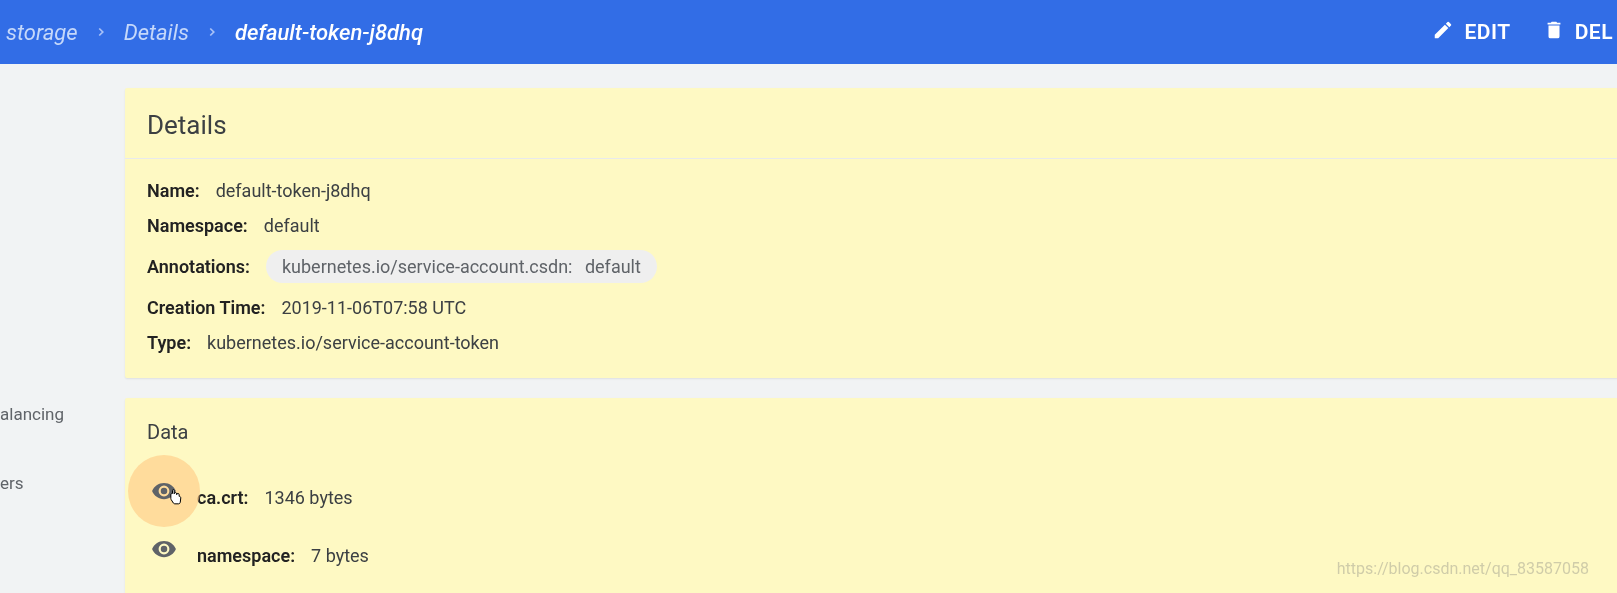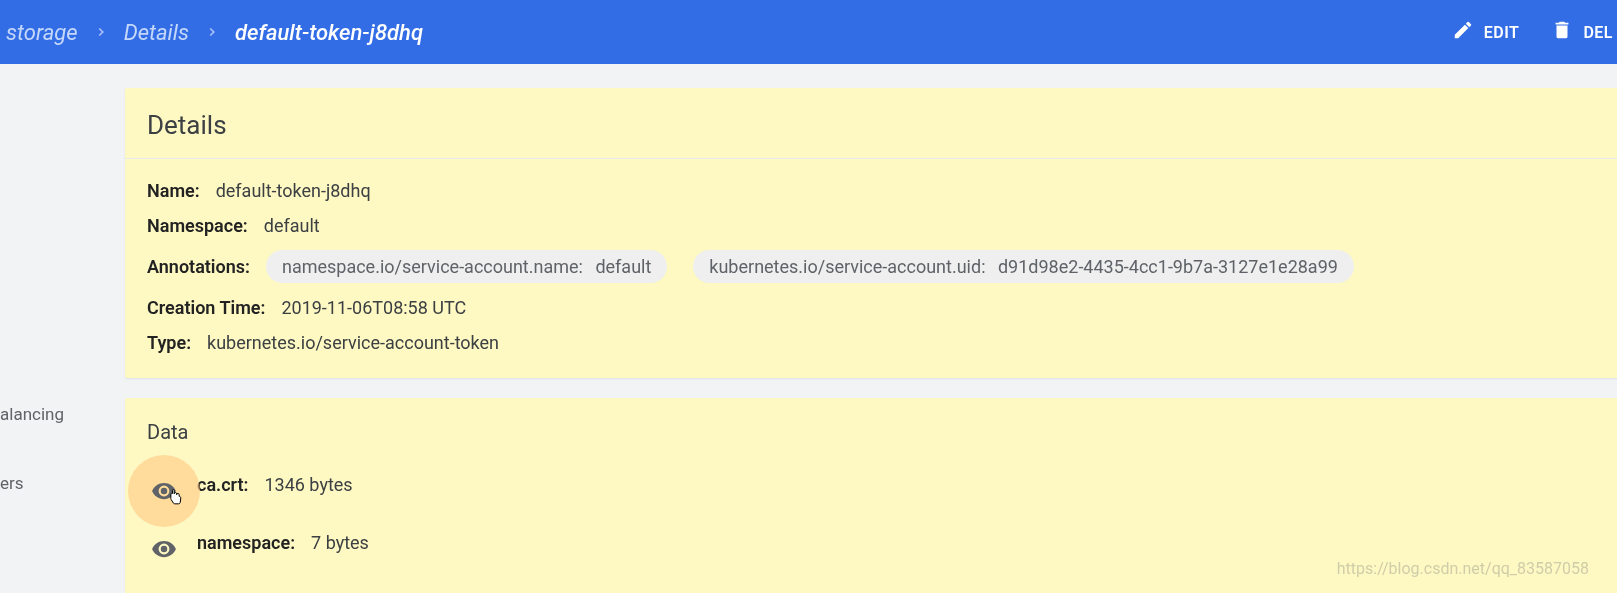--- a/index.html
+++ b/index.html
@@ -50,21 +50,21 @@
       display: flex;
       align-items: center;
       gap: 24px;
       padding-right: 0;
     }
     .header-btn {
       display: flex;
       align-items: center;
       gap: 10px;
       color: #fff;
-      font-size: 16px;
+      font-size: 21px;
       font-weight: 600;
       letter-spacing: 0.5px;
       cursor: pointer;
       padding: 8px 4px;
     }
     
     .sidebar-frag {
       position: absolute;
       left: 0;
       top: 380px;
@@ -126,21 +126,21 @@
     .chip-key {
       color: #5f6368;
     }
     .chip-val {
       color: #5f6368;
       padding-left: 8px;
     }
     
     .data-row {
       display: flex;
-      align-items: flex-start;
+      align-items: flex-end;
       gap: 16px;
       padding: 12px 0;
       font-size: 18px;
     }
     .eye-btn {
       width: 34px;
       height: 34px;
       display: flex;
       align-items: center;
       justify-content: center;
@@ -245,31 +245,27 @@
         <span class="detail-label">Name:</span>
         <span class="detail-value">default-token-j8dhq</span>
       </div>
       <div class="detail-row">
         <span class="detail-label">Namespace:</span>
         <span class="detail-value">default</span>
       </div>
       <div class="detail-row">
         <span class="detail-label">Annotations:</span>
         <span class="chip">
-          <span class="chip-key">namespace.io/service-account.name:</span>
+          <span class="chip-key">kubernetes.io/service-account.csdn:</span>
           <span class="chip-val">default</span>
         </span>
-        <span class="chip">
-          <span class="chip-key">kubernetes.io/service-account.uid:</span>
-          <span class="chip-val">d91d98e2-4435-4cc1-9b7a-3127e1e28a99</span>
-        </span>
       </div>
       <div class="detail-row">
         <span class="detail-label">Creation Time:</span>
-        <span class="detail-value">2019-11-06T08:58 UTC</span>
+        <span class="detail-value">2019-11-06T07:58 UTC</span>
       </div>
       <div class="detail-row">
         <span class="detail-label">Type:</span>
         <span class="detail-value">kubernetes.io/service-account-token</span>
       </div>
     </div>
   </div>
 
   <div class="card">
     <div class="data-card-title">Data</div>

